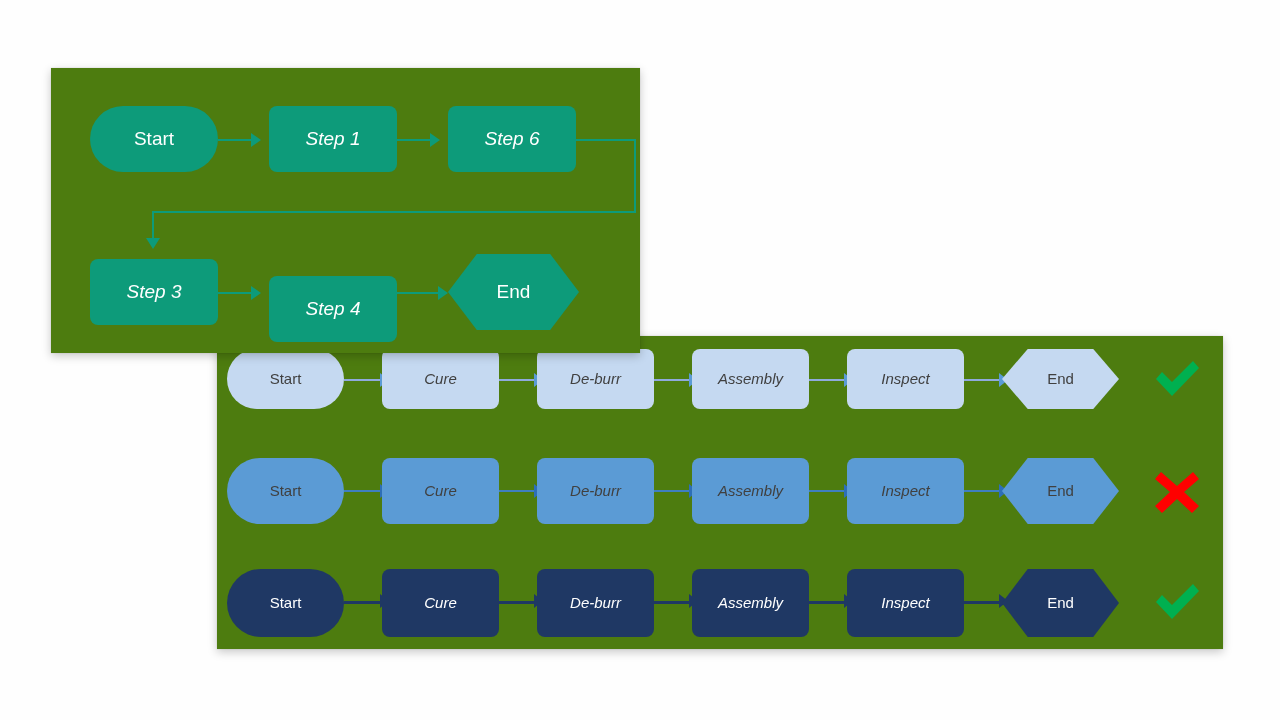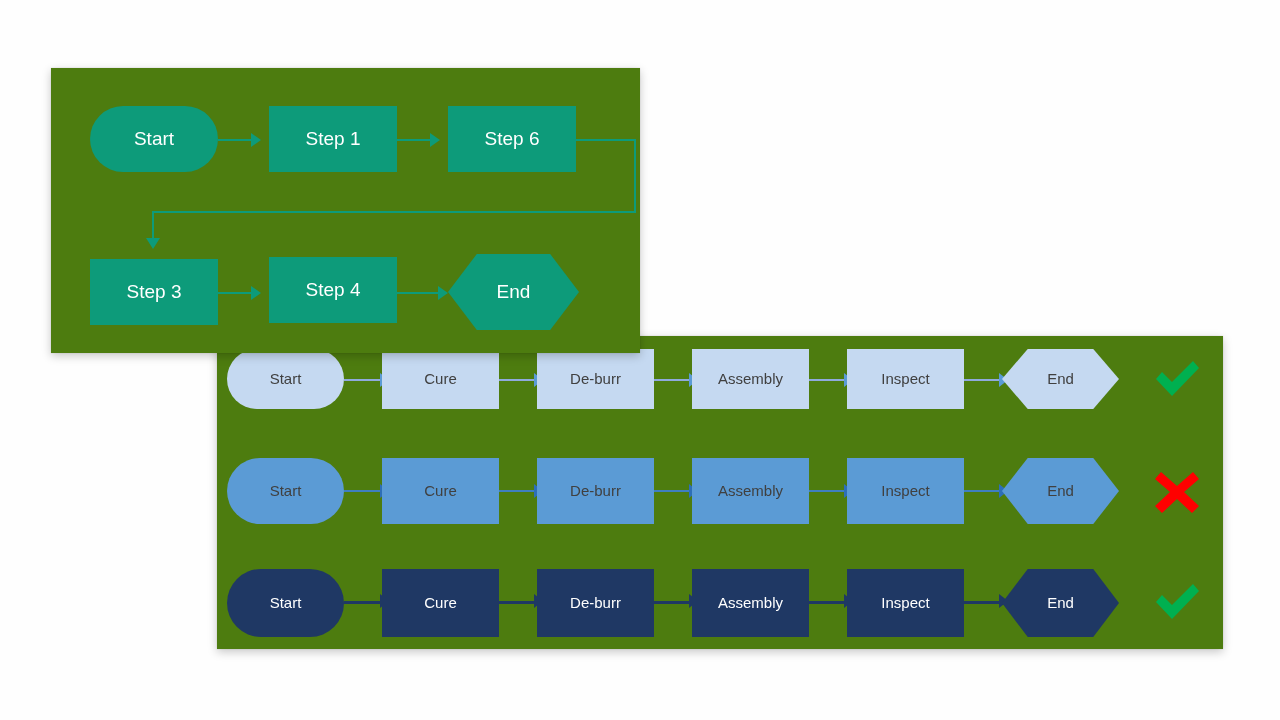--- a/index.html
+++ b/index.html
@@ -47,21 +47,21 @@
     justify-content: center;
     box-sizing: border-box;
     text-align: center;
     line-height: 1.1;
     user-select: none;
   }
   .node .node-label { display: block; }
 
   
   .shape-terminator { border-radius: 36px / 36px; }
-  .shape-process    { border-radius: 0; }
+  .shape-process    { border-radius: 8px; font-style: italic; }
   .shape-hexagon    {
     clip-path: polygon(22% 0%, 78% 0%, 100% 50%, 78% 100%, 22% 100%, 0% 50%);
   }
 
   
   .conn-line {
     position: absolute;
     height: 2px;
   }
   .conn-vline {
@@ -251,20 +251,20 @@
   <div class="node green-fill shape-process" style="left:218px; top:38px; width:128px; height:66px;">
     <span class="node-label green-text">Step 1</span>
   </div>
   <div class="node green-fill shape-process" style="left:397px; top:38px; width:128px; height:66px;">
     <span class="node-label green-text">Step 6</span>
   </div>
 
   <div class="node green-fill shape-process" style="left:39px; top:191px; width:128px; height:66px;">
     <span class="node-label green-text">Step 3</span>
   </div>
-  <div class="node green-fill shape-process" style="left:218px; top:189px; width:128px; height:66px;text-align:right;">
+  <div class="node green-fill shape-process" style="left:218px; top:208px; width:128px; height:66px;text-align:right;">
     <span class="node-label green-text">Step 4</span>
   </div>
   <div class="node green-fill shape-hexagon" style="left:397px; top:186px; width:131px; height:76px;">
     <span class="node-label green-text">End</span>
   </div>
 
 </div>
 
 </body></html>

